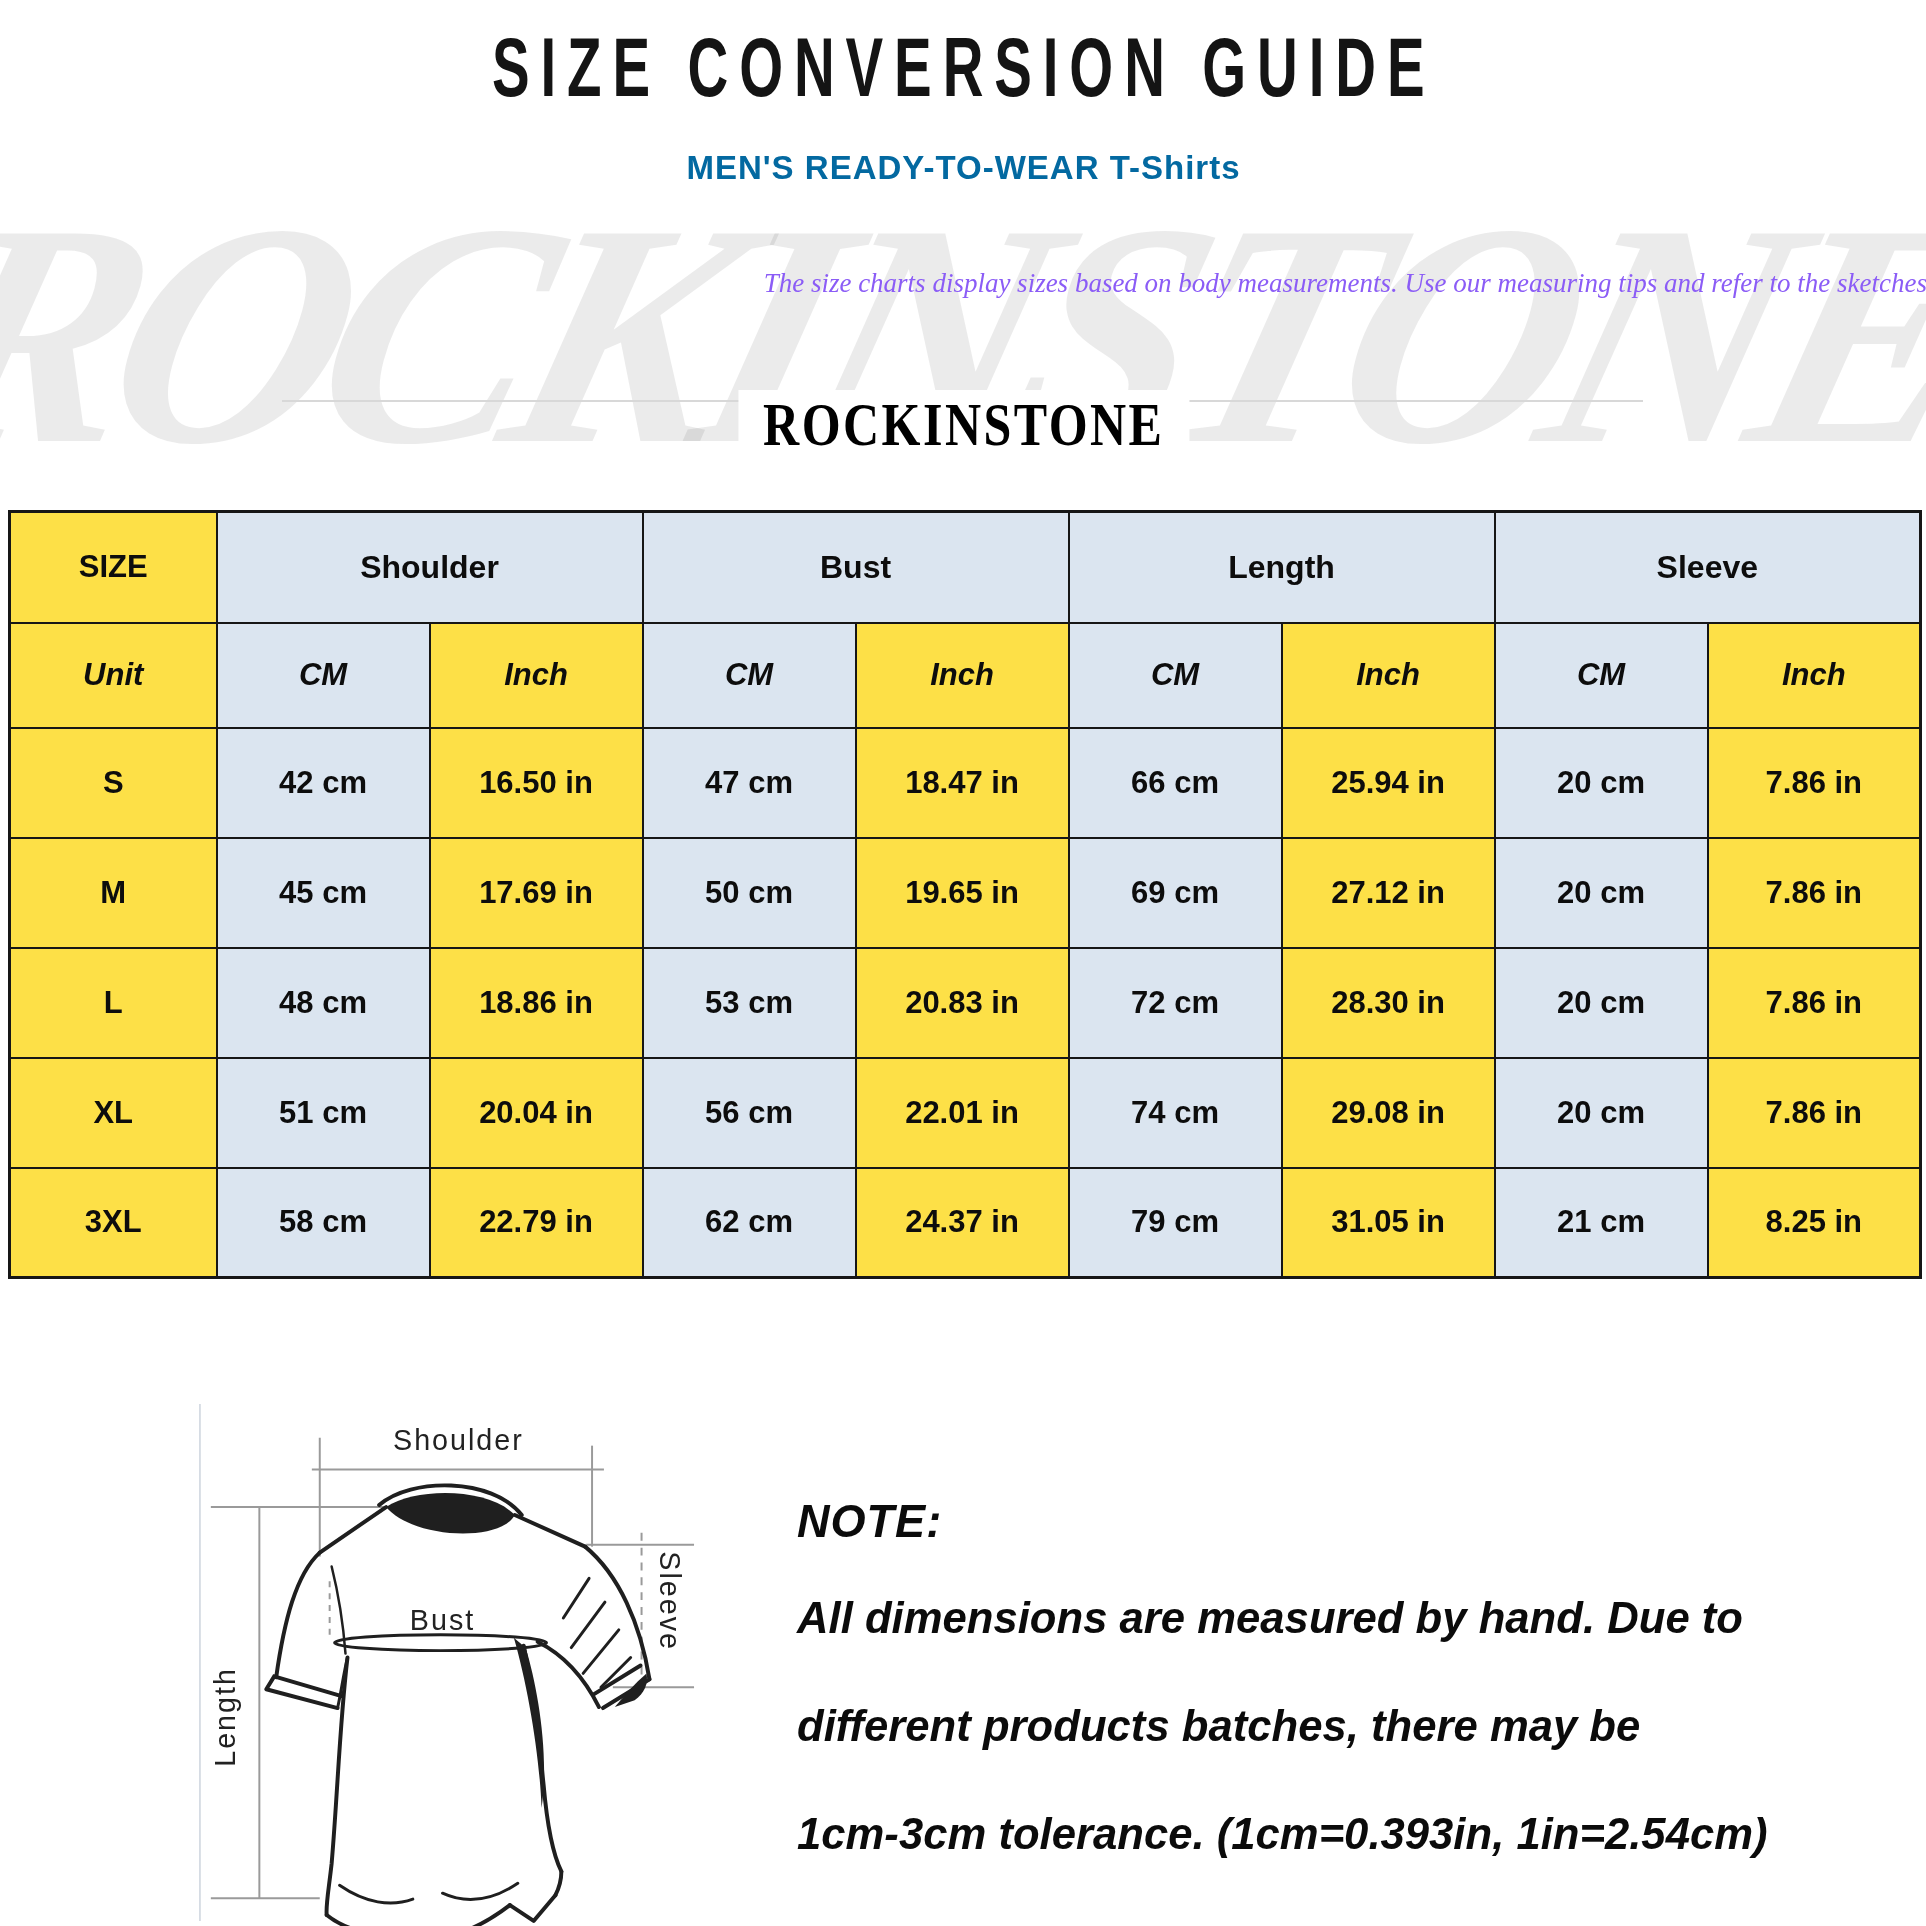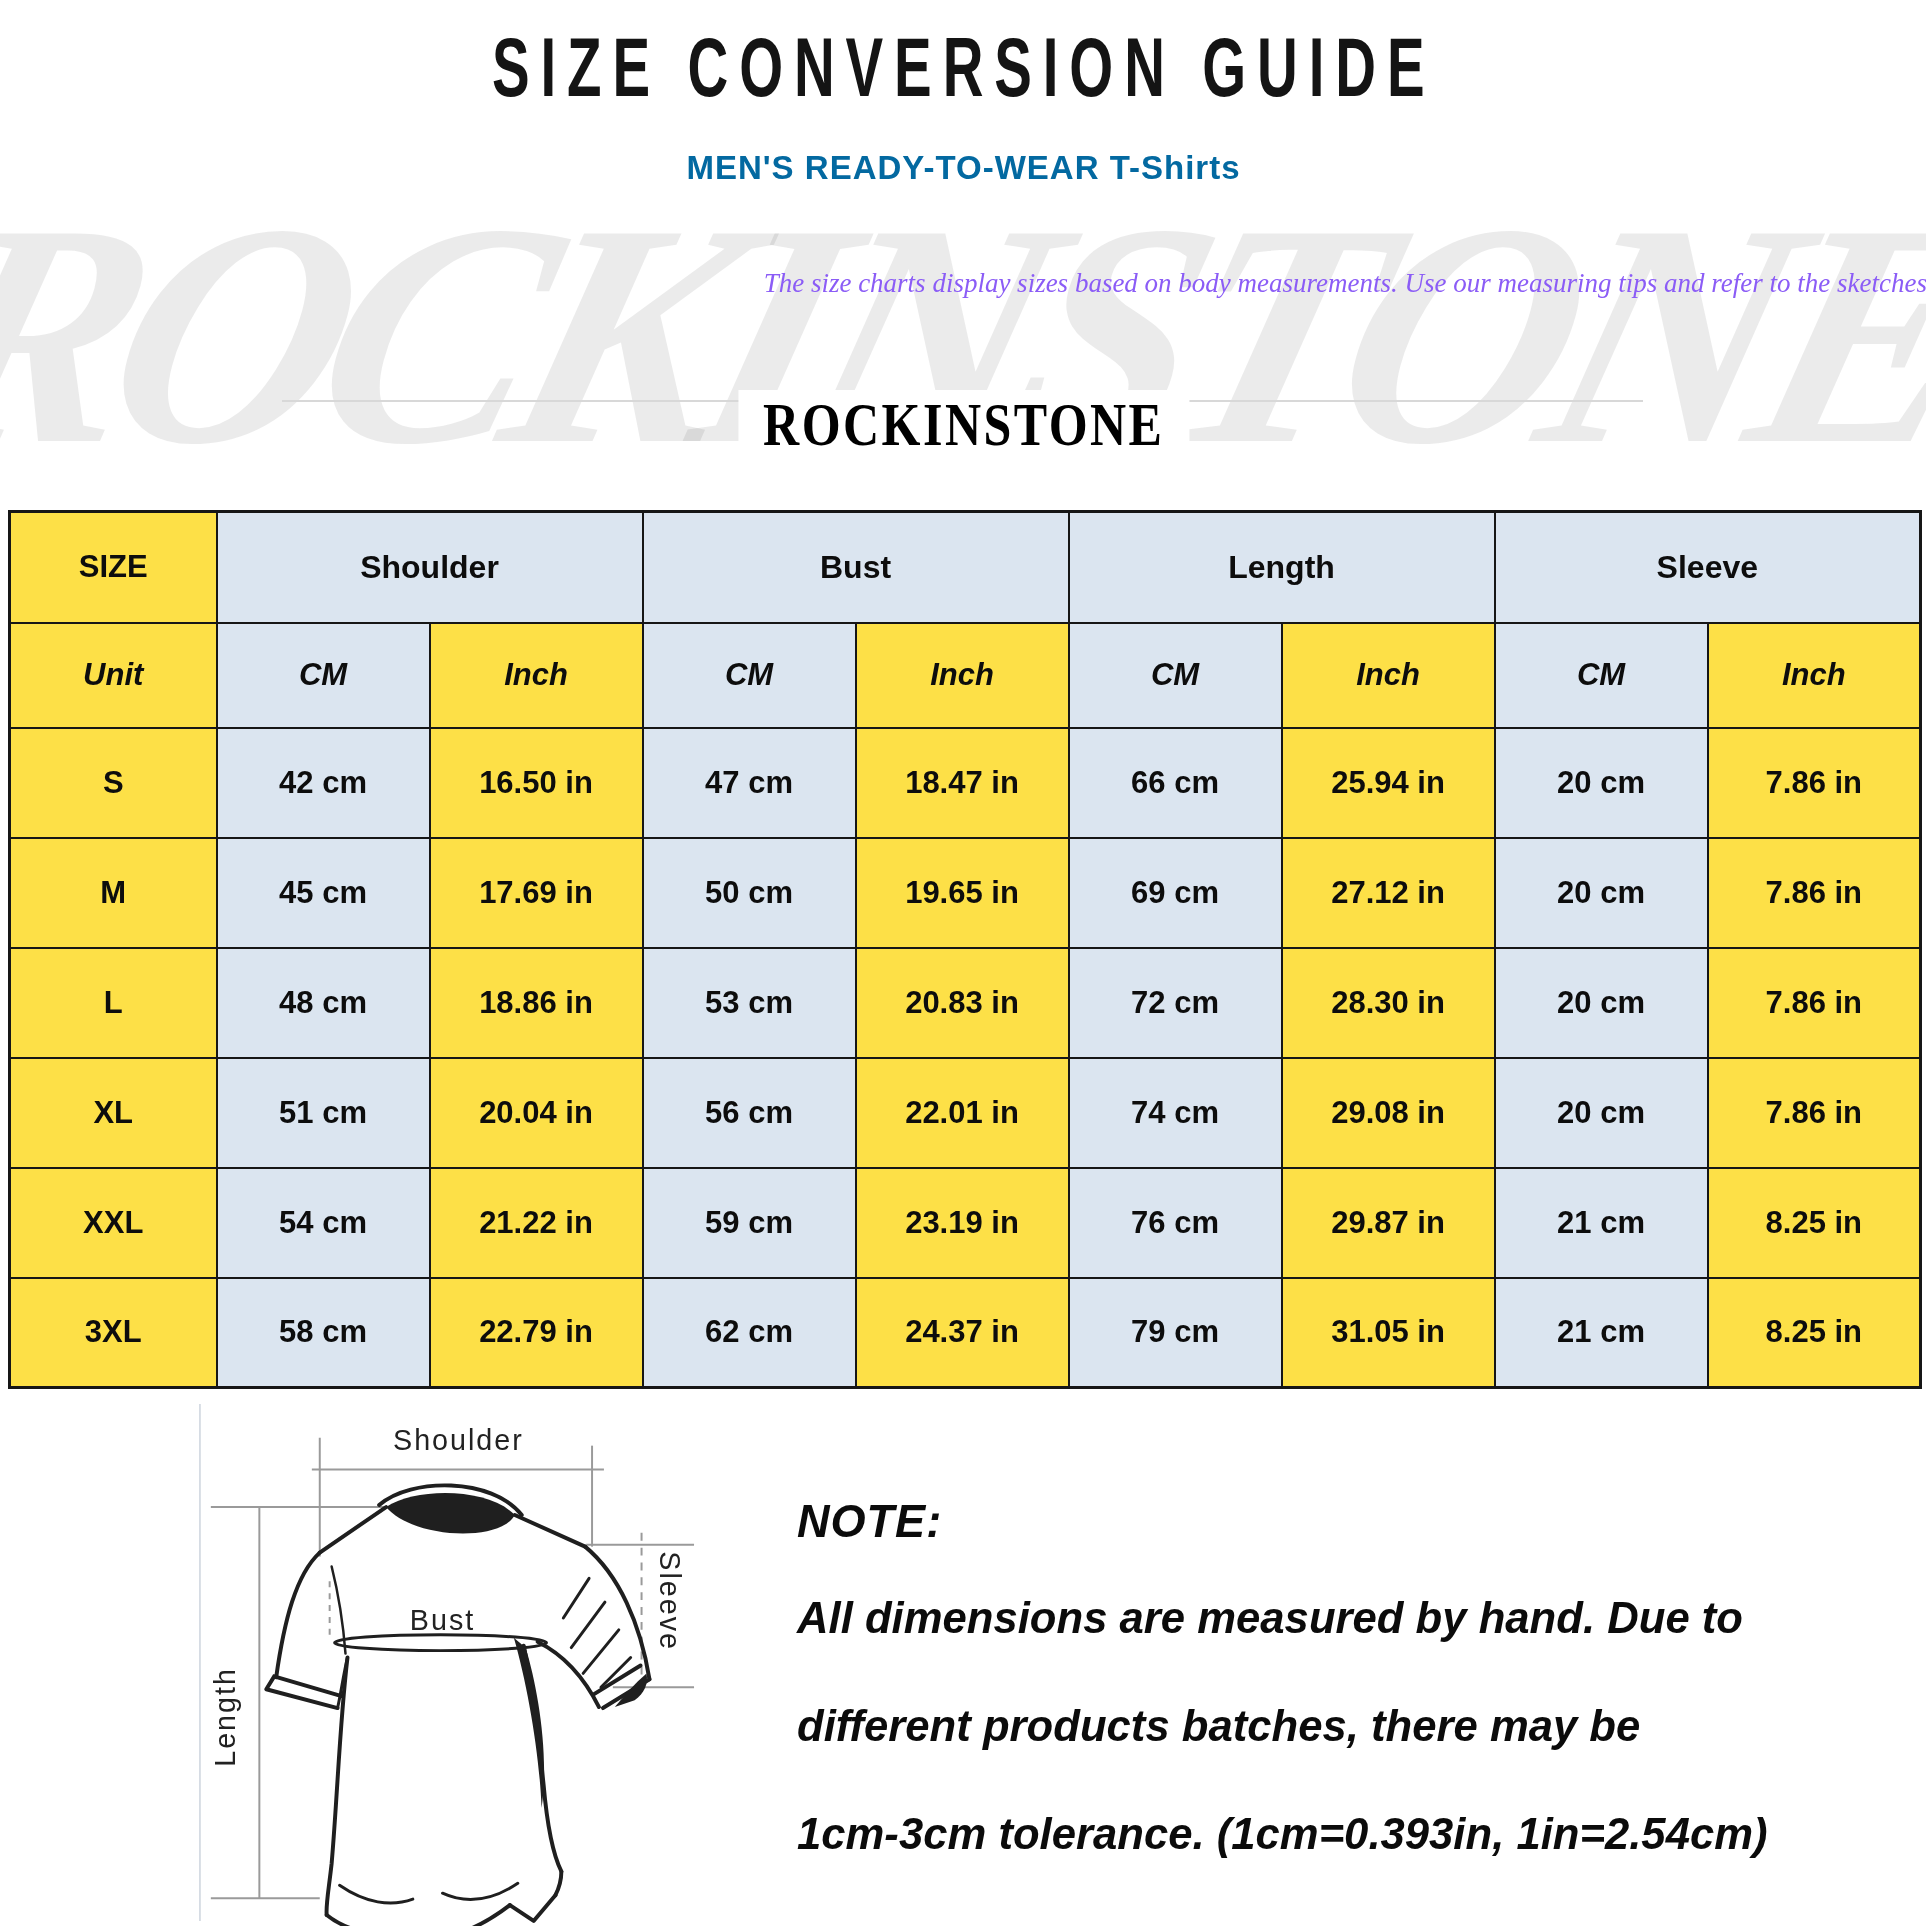--- a/index.html
+++ b/index.html
@@ -151,31 +151,20 @@
         <tr class="data-row">
           <td>XL</td>
           <td class="blue">51 cm</td>
           <td>20.04 in</td>
           <td class="blue">56 cm</td>
           <td>22.01 in</td>
           <td class="blue">74 cm</td>
           <td>29.08 in</td>
           <td class="blue">20 cm</td>
           <td>7.86 in</td>
-        </tr>
-        <tr class="data-row">
-          <td>XXL</td>
-          <td class="blue">54 cm</td>
-          <td>21.22 in</td>
-          <td class="blue">59 cm</td>
-          <td>23.19 in</td>
-          <td class="blue">76 cm</td>
-          <td>29.87 in</td>
-          <td class="blue">21 cm</td>
-          <td>8.25 in</td>
         </tr>
         <tr class="data-row">
           <td>3XL</td>
           <td class="blue">58 cm</td>
           <td>22.79 in</td>
           <td class="blue">62 cm</td>
           <td>24.37 in</td>
           <td class="blue">79 cm</td>
           <td>31.05 in</td>
           <td class="blue">21 cm</td>

